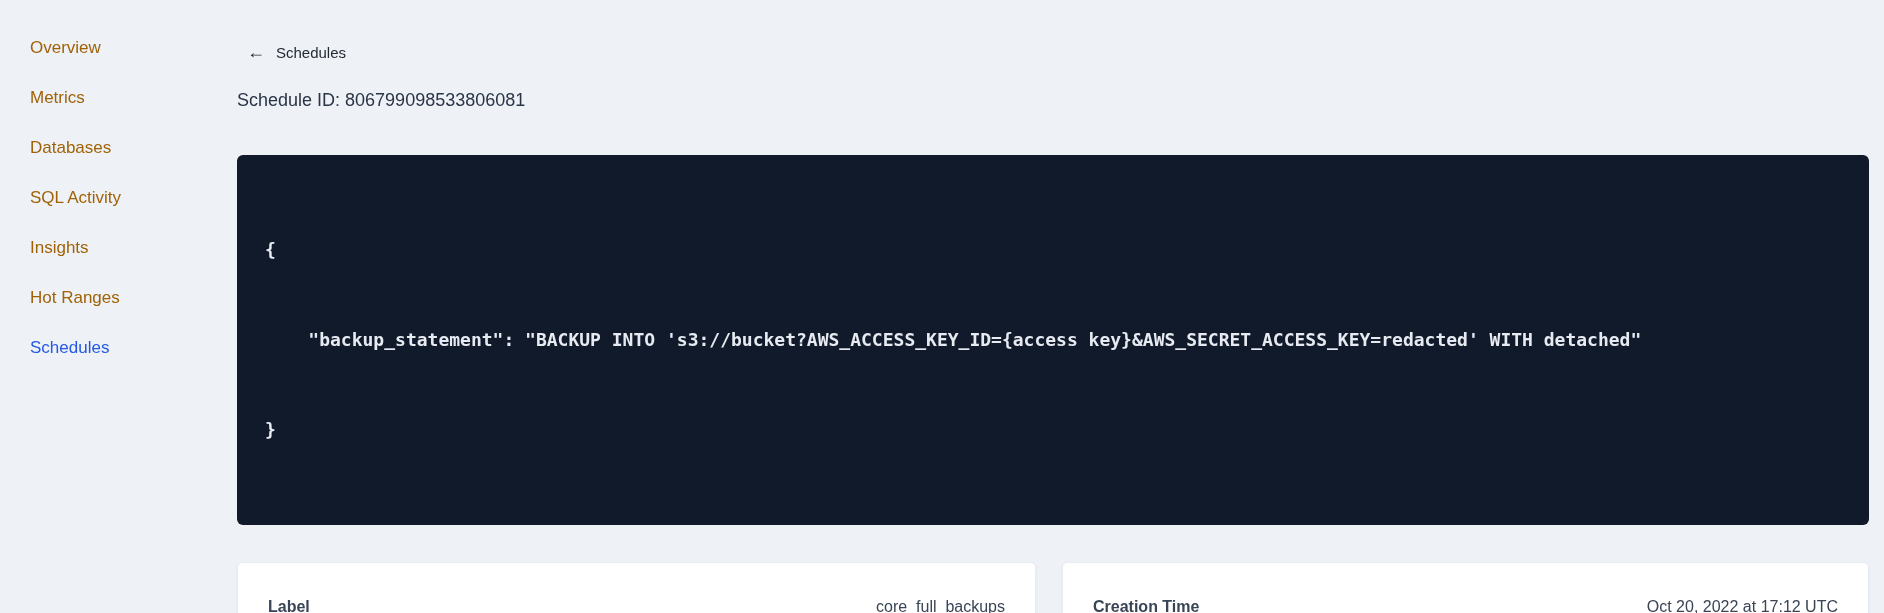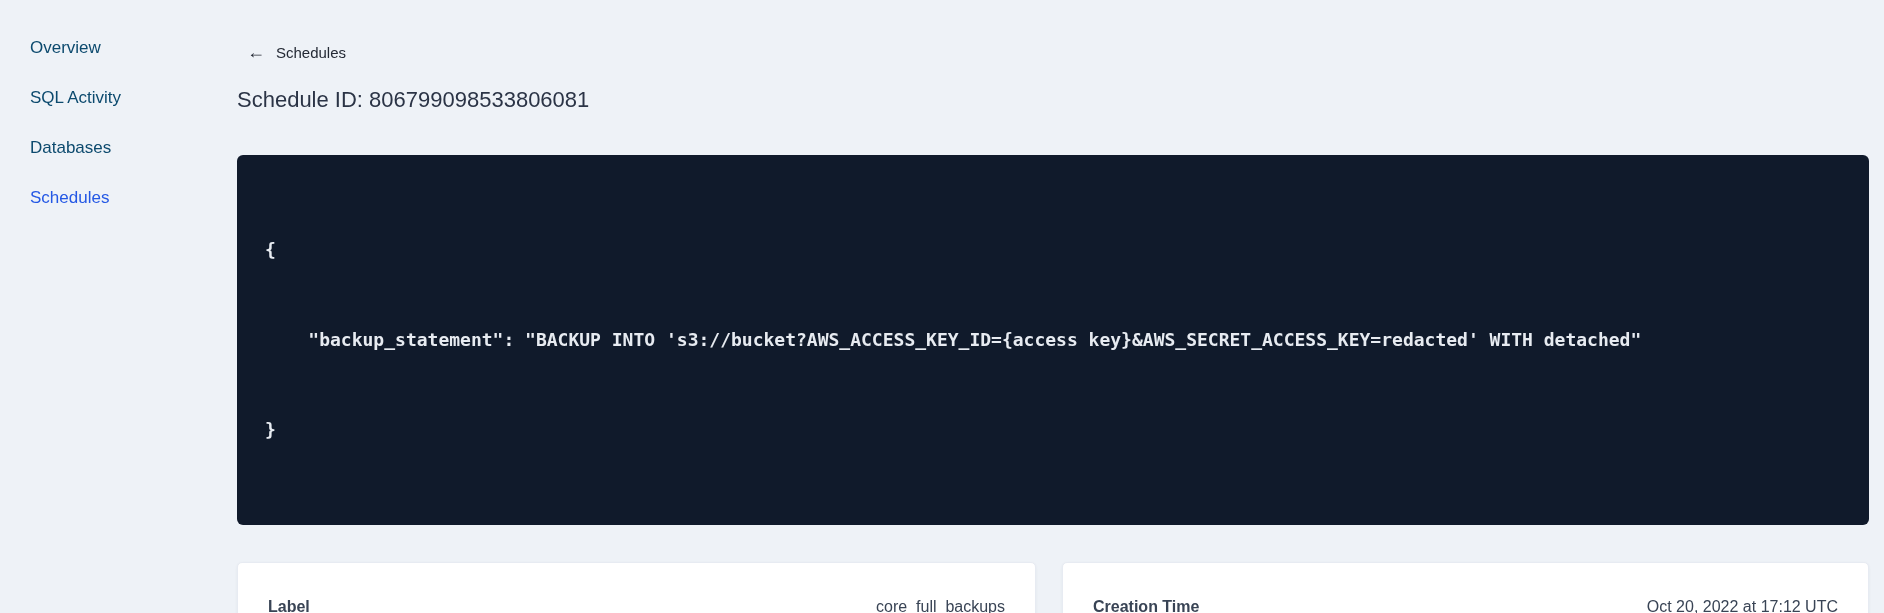--- a/index.html
+++ b/index.html
@@ -17,21 +17,21 @@
     width: 237px;
     flex-shrink: 0;
     padding-top: 23px;
   }
   .nav-item {
     height: 50px;
     display: flex;
     align-items: center;
     padding: 0 30px;
     font-size: 17px;
-    color: #0c4a6e;
+    color: #a16207;
     cursor: pointer;
     white-space: nowrap;
   }
   .nav-item.active {
     color: #2458e5;
   }
 
   
   .main {
     flex: 1;
@@ -49,21 +49,21 @@
     cursor: pointer;
     width: max-content;
   }
   .back-link .arrow {
     font-size: 18px;
     line-height: 1;
     color: #242a35;
   }
   .page-title {
     margin-top: 25px;
-    font-size: 22px;
+    font-size: 18px;
     font-weight: 500;
     color: #2b3446;
     line-height: 28px;
   }
 
   
   .code-block {
     margin-top: 41px;
     background: #101a2b;
     border-radius: 6px;
@@ -110,22 +110,25 @@
     font-size: 16px;
     color: #394455;
     text-align: right;
   }
 </style>
 </head>
 <body>
 
 <nav class="sidebar">
   <div class="nav-item">Overview</div>
+  <div class="nav-item">Metrics</div>
+  <div class="nav-item">Databases</div>
   <div class="nav-item">SQL Activity</div>
-  <div class="nav-item">Databases</div>
+  <div class="nav-item">Insights</div>
+  <div class="nav-item">Hot Ranges</div>
   <div class="nav-item active">Schedules</div>
 </nav>
 
 <main class="main">
 
   <div class="back-link">
     <span class="arrow">←</span>
     <span>Schedules</span>
   </div>
 

